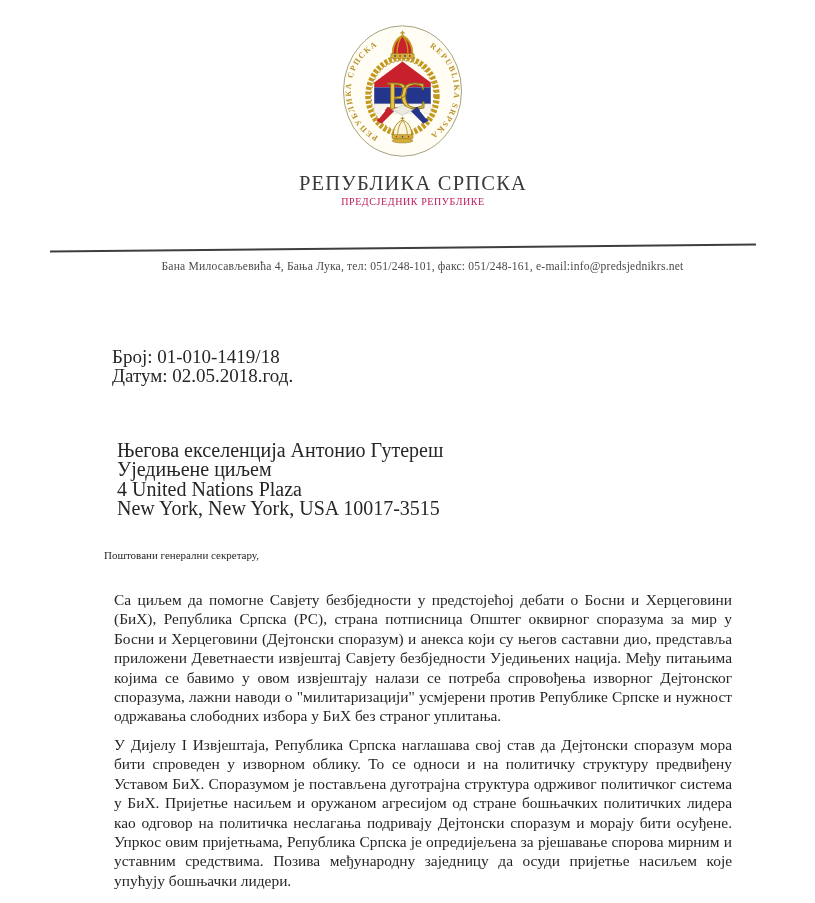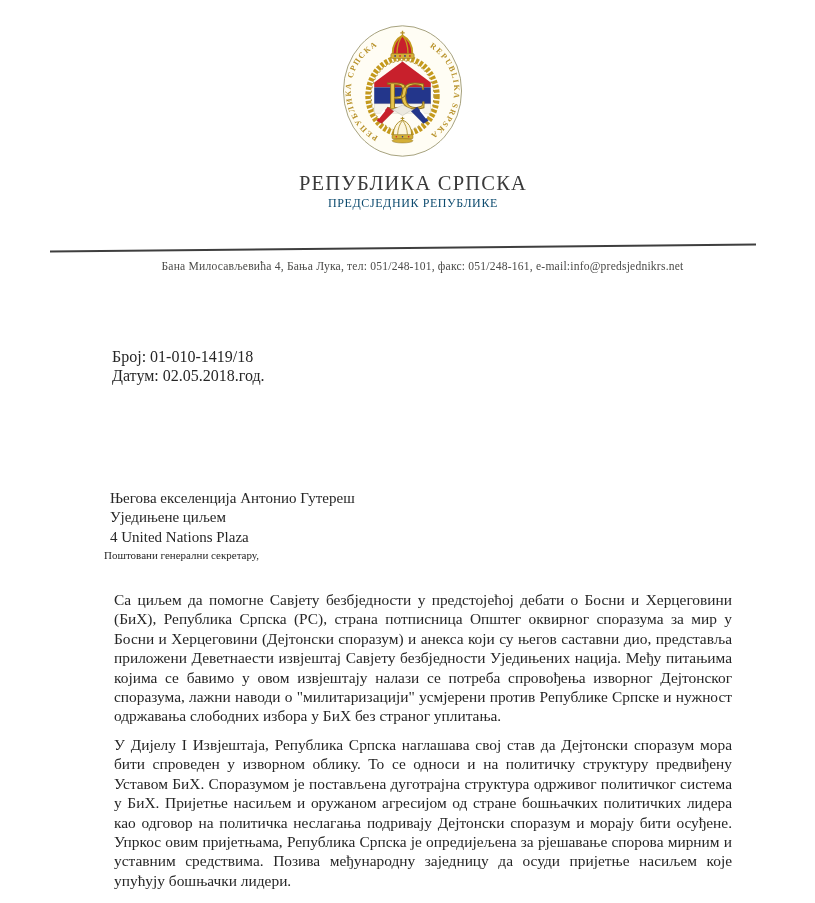--- a/index.html
+++ b/index.html
@@ -10,37 +10,37 @@
   .seal { position:absolute; top:23px; left:341px; width:123px; height:136px; }
   .seal svg { width:100%; height:100%; display:block; }
   .ring-text { font-family:"Liberation Serif", serif; font-size:13px; font-weight:bold;
                fill:#b8922a; letter-spacing:2.5px; }
   .org-name {
     position:absolute; top:172px; left:13px; width:800px; text-align:center;
     font-size:20.5px; letter-spacing:1.2px; color:#3a3a3a; white-space:nowrap;
   }
   .org-subtitle {
     position:absolute; top:196px; left:13px; width:800px; text-align:center;
-    font-size:12px; letter-spacing:0.6px; color:#0c4a6e; white-space:nowrap;
+    font-size:10px; letter-spacing:0.6px; color:#be185d; white-space:nowrap;
   }
   .rule {
     position:absolute; top:247px; left:50px; width:706px; height:2px;
     background:#3e3e3e; transform:rotate(-0.55deg);
   }
   .contact {
     position:absolute; top:260px; left:15px; width:100%; text-align:center;
     font-size:11.6px; letter-spacing:0.2px; color:#4a4a48; white-space:nowrap;
   }
   .meta {
     position:absolute; top:347px; left:112px;
-    font-size:16px; line-height:19.4px;
+    font-size:19px; line-height:19.4px;
   }
   .recipient {
-    position:absolute; top:441px; left:110px;
-    font-size:15px; line-height:19.4px;margin-top:48px;
+    position:absolute; top:441px; left:117px;
+    font-size:20px; line-height:19.4px;
   }
   .salutation {
     position:absolute; top:549px; left:104px; font-size:11px;
   }
   .para {
     position:absolute; left:103px; width:618px; margin:11px;
     font-size:15.4px; line-height:19.4px; text-align:justify;
     text-justify:inter-word; hyphens:none;
   }
   .p1 { top:579px; }
@@ -120,20 +120,21 @@
 
   <div class="meta">
     <div>Број: 01-010-1419/18</div>
     <div>Датум: 02.05.2018.год.</div>
   </div>
 
   <div class="recipient">
     <div>Његова екселенција Антонио Гутереш</div>
     <div>Уједињене циљем</div>
     <div>4 United Nations Plaza</div>
+    <div>New York, New York, USA 10017-3515</div>
   </div>
 
   <div class="salutation">Поштовани генерални секретару,</div>
 
   <p class="para p1">Са циљем да помогне Савјету безбједности у предстојећој дебати о Босни и Херцеговини (БиХ), Република Српска (РС), страна потписница Општег оквирног споразума за мир у Босни и Херцеговини (Дејтонски споразум) и анекса који су његов саставни дио, представља приложени Деветнаести извјештај Савјету безбједности Уједињених нација. Међу питањима којима се бавимо у овом извјештају налази се потреба спровођења изворног Дејтонског споразума, лажни наводи о "милитаризацији" усмјерени против Републике Српске и нужност одржавања слободних избора у БиХ без страног уплитања.</p>
   <p class="para p2">У Дијелу I Извјештаја, Република Српска наглашава свој став да Дејтонски споразум мора бити спроведен у изворном облику. То се односи и на политичку структуру предвиђену Уставом БиХ. Споразумом је постављена дуготрајна структура одрживог политичког система у БиХ. Пријетње насиљем и оружаном агресијом од стране бошњачких политичких лидера као одговор на политичка неслагања подривају Дејтонски споразум и морају бити осуђене. Упркос овим пријетњама, Република Српска је опредијељена за рјешавање спорова мирним и уставним средствима. Позива међународну заједницу да осуди пријетње насиљем које упућују бошњачки лидери.</p>
 
 </div>
 
 </body></html>

